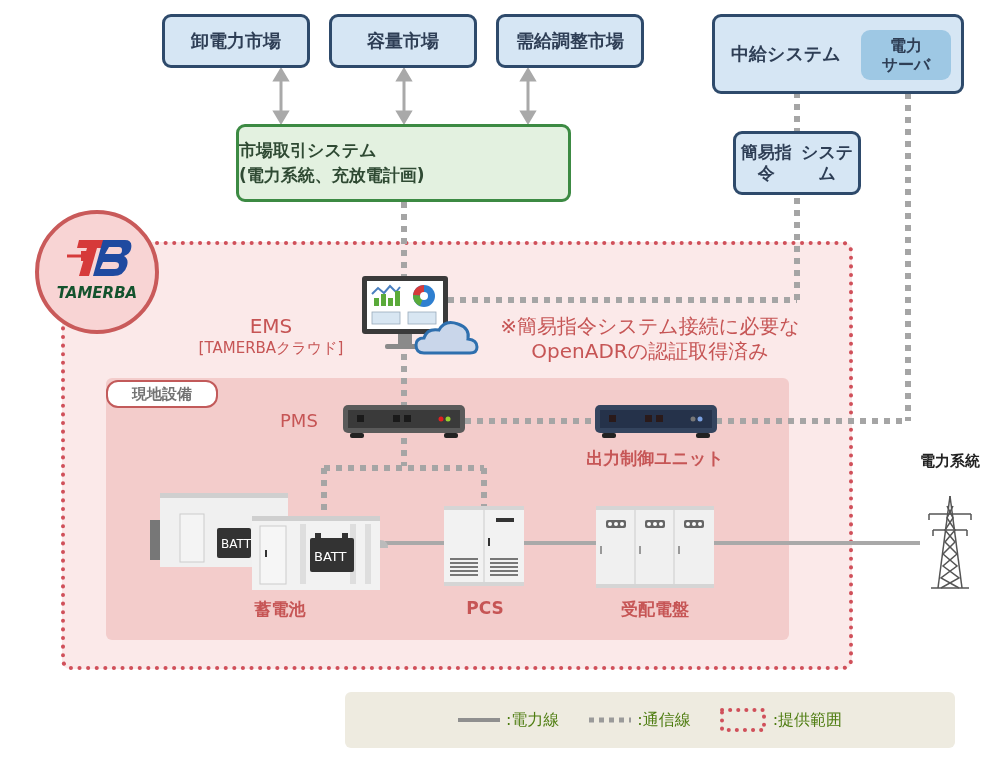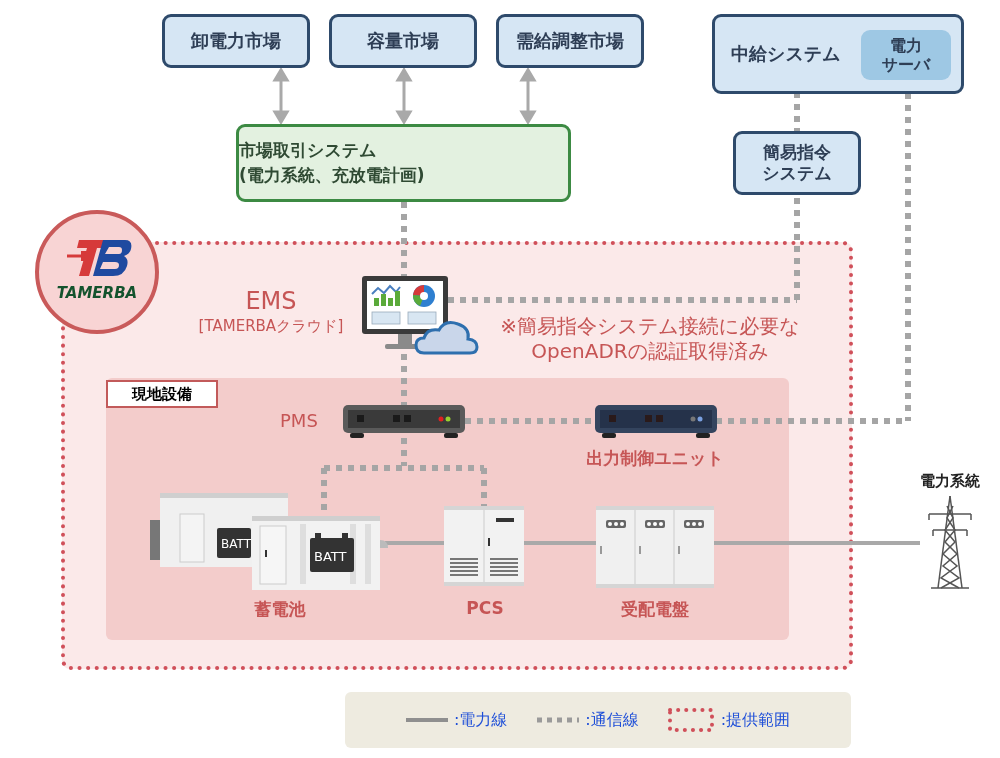--- a/index.html
+++ b/index.html
@@ -19,29 +19,29 @@
   .scope {
     position: absolute; left: 62px; top: 242px; width: 790px; height: 427px;
     background: #fbe9e9; border-radius: 8px;
   }
   .onsite {
     position: absolute; left: 106px; top: 378px; width: 683px; height: 262px;
     background: #f3cccb; border-radius: 6px;
   }
   .onsite-tag {
     position: absolute; left: 106px; top: 380px; width: 112px; height: 28px;
-    background: #fff; border: 2px solid #c25a5a; border-radius: 0;
-    color: #000000; font-weight: bold; font-size: 15px;
+    background: #fff; border: 2px solid #c25a5a; border-radius: 12px;
+    color: #737373; font-weight: bold; font-size: 15px;
     display: flex; align-items: center; justify-content: center;
   }
   .red-label { position: absolute; color: #c65555; font-size: 16px; text-align: center; }
   .legend {
-    position: absolute; left: 345px; top: 692px; width: 506px; height: 56px;
+    position: absolute; left: 345px; top: 692px; width: 610px; height: 56px;
     background: #eeebe0; border-radius: 6px; display: flex; align-items: center; justify-content: center;
-    gap: 28px; font-size: 16px; color: #1d4ed8;
+    gap: 28px; font-size: 16px; color: #4d7c0f;
   }
   .legend-item { display: flex; align-items: center; gap: 6px; }
 </style>
 </head>
 <body>
 
 <div class="scope"></div>
 <div class="onsite"></div>
 
 <svg class="abs" style="left:0;top:0" width="1000" height="758">
@@ -92,42 +92,42 @@
 </div>
 
 <div class="bluebox" style="left:712px;top:14px;width:252px;height:80px;font-size:18px;justify-content:flex-start;padding-left:16px;">
   <span>中給システム</span>
   <div class="abs" style="left:146px;top:13px;width:90px;height:50px;background:#9ec8e4;border-radius:9px;display:flex;flex-direction:column;align-items:center;justify-content:center;font-size:16px;line-height:1.2;">
     <span>電力</span>
     <span>サーバ</span>
   </div>
 </div>
 
-<div class="bluebox" style="left:733px;top:131px;width:128px;height:64px;font-size:17px;flex-direction:column;">
+<div class="bluebox" style="left:733px;top:131px;width:128px;height:64px;font-size:17px;">
   <span>簡易指令</span>
   <span>システム</span>
 </div>
 
 <div class="greenbox" style="left:236px;top:124px;width:335px;height:78px;">
   <span>市場取引システム</span>
   <span>(電力系統、充放電計画)</span>
 </div>
 
 <div class="abs" style="left:35px;top:210px;width:124px;height:124px;border-radius:50%;background:#f8d4d4;border:4px solid #c95a5a;">
   <svg class="abs" style="left:26px;top:18px" width="70" height="50">
     <line x1="2" y1="24" x2="18" y2="24" stroke="#d63a3a" stroke-width="3"></line>
     <rect x="16" y="19" width="6" height="10" fill="#d63a3a"></rect>
     <polygon points="14,8 44,8 42,16 32,16 24,44 14,44 22,16 12,16" fill="#d63a3a"></polygon>
     <path d="M38 8 L60 8 Q68 8 66 17 Q65 22 59 24 Q64 27 62 34 Q59 44 48 44 L28 44 Z M44 15 L40 22 L54 22 Q57 22 57 18 Q57 15 54 15 Z M38 30 L35 37 L50 37 Q54 37 54 33 Q54 30 50 30 Z" fill="#1f4aa0" fill-rule="evenodd"></path>
   </svg>
   <div class="abs" style="left:0;top:70px;width:116px;text-align:center;font-weight:bold;font-style:italic;font-size:15px;color:#14532d;">TAMERBA</div>
 </div>
 
 <div class="red-label" style="left:176px;top:286px;width:190px;line-height:1.3;">
-  <div style="font-size:24px;">EMS</div>
+  <div style="font-size:20px;margin-top:27px;">EMS</div>
   <div style="font-size:15px;">[TAMERBAクラウド]</div>
 </div>
 
 <svg class="abs" style="left:358px;top:274px" width="125" height="85">
   <rect x="4" y="2" width="86" height="58" rx="3" fill="#3a3a3a"></rect>
   <rect x="9" y="7" width="76" height="48" fill="#fff"></rect>
   <rect x="40" y="60" width="14" height="10" fill="#8a8a8a"></rect>
   <rect x="27" y="70" width="42" height="5" rx="2" fill="#8a8a8a"></rect>
   <polyline points="14,20 20,14 26,19 32,12 38,18 42,13" fill="none" stroke="#4a7fbf" stroke-width="2"></polyline>
   <rect x="16" y="24" width="5" height="8" fill="#5aaa3a"></rect>
@@ -248,21 +248,21 @@
       <circle cx="104" cy="18" r="2"></circle>
   </g>
   <g fill="#999">
       <rect x="4" y="40" width="2" height="8"></rect>
       <rect x="43" y="40" width="2" height="8"></rect>
       <rect x="82" y="40" width="2" height="8"></rect>
     </g>
 </svg>
 <div class="red-label" style="left:596px;top:598px;width:118px;font-size:17px;font-weight:bold;">受配電盤</div>
 
-<div class="abs" style="left:905px;top:472px;width:90px;font-size:15px;font-weight:bold;color:#222;text-align:center;">電力系統</div>
+<div class="abs" style="left:905px;top:452px;width:90px;font-size:15px;font-weight:bold;color:#222;text-align:center;">電力系統</div>
 <svg class="abs" style="left:925px;top:494px" width="50" height="100">
   <g stroke="#555" stroke-width="1.5" fill="none">
     <line x1="25" y1="2" x2="13" y2="94"></line>
       <line x1="25" y1="2" x2="37" y2="94"></line>
     <line x1="4" y1="20" x2="46" y2="20"></line>
       <line x1="8" y1="36" x2="42" y2="36"></line>
     <line x1="4" y1="20" x2="4" y2="26"></line>
       <line x1="46" y1="20" x2="46" y2="26"></line>
     <line x1="8" y1="36" x2="8" y2="42"></line>
       <line x1="42" y1="36" x2="42" y2="42"></line>

